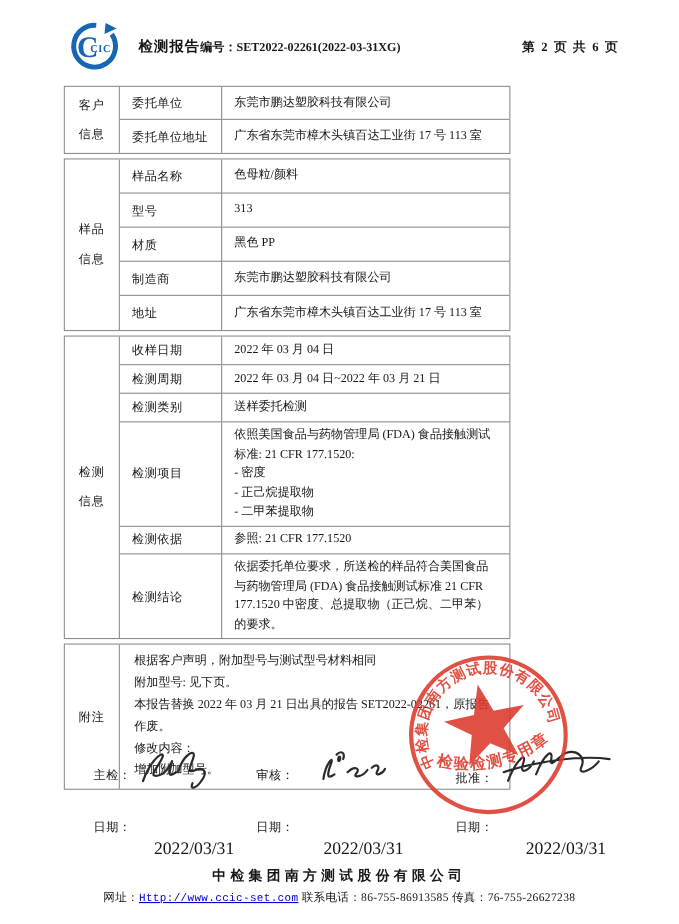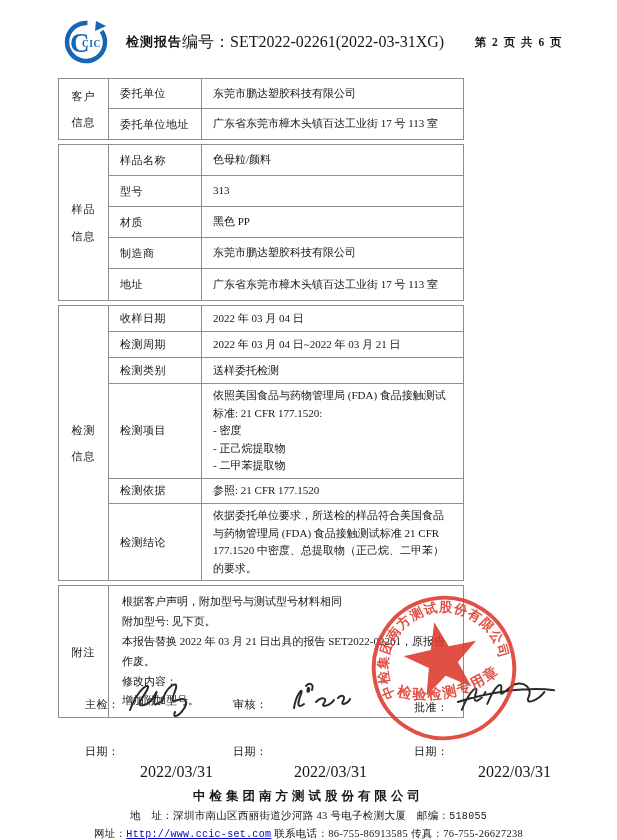--- a/index.html
+++ b/index.html
@@ -4,21 +4,21 @@
 <style>
   html,body{margin:0;padding:0;}
   body{
     width:617px;height:840px;position:relative;background:#ffffff;
     font-family:"Liberation Serif","DejaVu Serif",serif;color:#161616;
     overflow:hidden;
   }
   
   .hdr{position:absolute;top:19px;left:63px;right:54px;display:flex;align-items:center;}
   .hdr-title{font-weight:bold;font-size:13px;letter-spacing:1px;margin-left:17px;}
-  .hdr-no{font-weight:normal;font-size:16px;white-space:nowrap;}
+  .hdr-no{font-weight:bold;font-size:11px;white-space:nowrap;}
   .hdr-pages{margin-left:auto;font-weight:bold;font-size:11.5px;letter-spacing:1.5px;white-space:nowrap;}
   
   .tables{position:absolute;top:78px;left:58px;width:406px;}
   .sec{display:grid;grid-template-columns:50px 93px 1fr;border:1px solid var(--border);margin-bottom:4px;font-size:11px;background:#fff;}
   .sec.no-label{grid-template-columns:50px 1fr;}
   .gcell{grid-column:1;border-right:1px solid var(--border);display:flex;align-items:center;justify-content:center;
          text-align:center;white-space:pre-line;line-height:2.4;letter-spacing:1px;}
   .lcell{grid-column:2;border-right:1px solid var(--border);display:flex;align-items:center;padding:2px 11px;letter-spacing:.5px;}
   .vcell{grid-column:3;display:flex;align-items:center;padding:3px 11px;white-space:pre-line;line-height:1.6;}
   .sec.no-label .vcell{grid-column:2;line-height:1.8;padding:6px 13px;align-items:flex-start;}
@@ -142,17 +142,16 @@
         <textPath href="#arcTop" startOffset="2">中检集团南方测试股份有限公司</textPath>
       </text>
       <text font-size="14.5" font-weight="bold" style="fill:var(--red)" letter-spacing="1.5">
         <textPath href="#arcCap" startOffset="1">检验检测专用章</textPath>
       </text>
     </g>
   </svg>
 
   <div class="footer">
     <div class="f-company">中检集团南方测试股份有限公司</div>
-    <div class="f-line"><span>地　址：深圳市南山区西丽街道沙河路 43 号电子检测大厦</span><span>　邮编：</span><span class="mono">518055</span></div>
     <div class="f-line"><span>网址：</span><a class="mono link" href="#">Http://www.ccic-set.com</a><span> 联系电话：</span><span>86-755-86913585</span><span> 传真：</span><span>76-755-26627238</span></div>
   </div>
 
 </div>
 
 </body></html>

